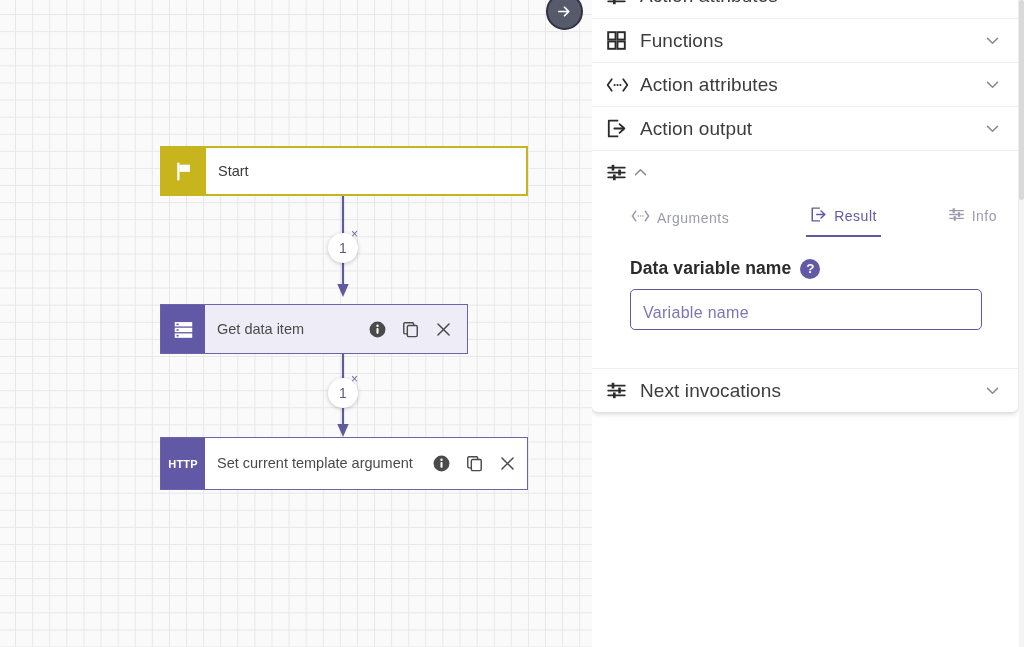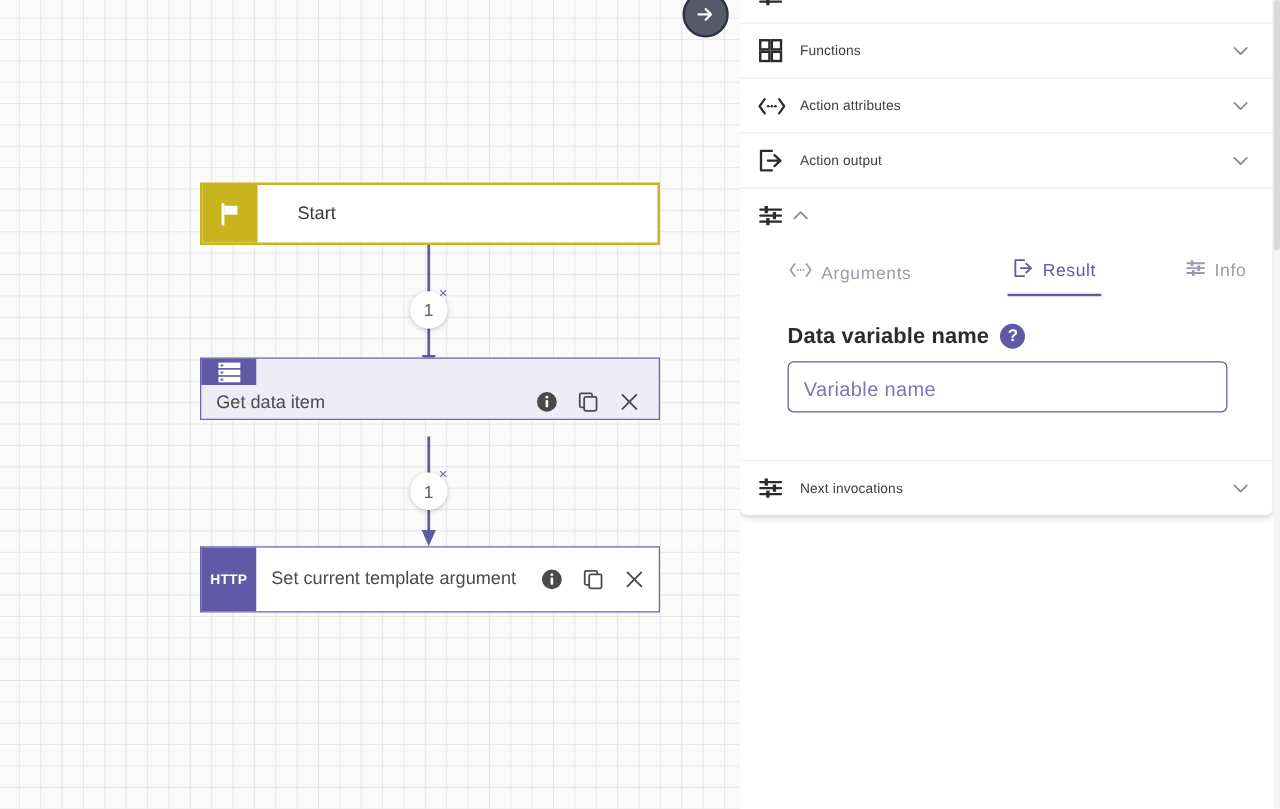--- a/index.html
+++ b/index.html
@@ -40,37 +40,35 @@
   .node {
     position: absolute;
     display: flex;
     align-items: stretch;
     z-index: 4;
   }
   .node-start {
     left: 160px; top: 146px; width: 368px; height: 50px;
     border: 2px solid #c8b41d;
     background: #ffffff;
-    gap: 20px;
   }
   .node-start .node-tab {
     width: 44px; background: #c8b41d;
     display: flex; align-items: center; justify-content: center;
   }
   .node-start .node-body {
     flex: 1; display: flex; align-items: center;
     padding-left: 12px;
     font-size: 14.5px; color: #3a3a3a;
   }
 
   .node-purple {
-    left: 160px; top: 286px; width: 368px; height: 50px;
+    left: 160px; top: 304px; width: 308px; height: 50px;
     border: 1.5px solid #6b63ab;
     background: #eeedf7;
-    flex-direction: column;
   }
   .node-purple .node-tab {
     width: 44px; background: #6259a6;
     display: flex; align-items: center; justify-content: center;
   }
   .node-purple .node-body {
     flex: 1; display: flex; align-items: center;
     padding: 0 10px 0 12px;
     font-size: 14.5px; color: #4a4a4a;
   }
@@ -132,21 +130,21 @@
     padding: 0 17px 0 14px;
     border-top: 1px solid #efefef;
     cursor: pointer;
   }
   .acc-row:first-child { border-top: none; }
   .acc-icon {
     width: 26px; display: flex; align-items: center; justify-content: flex-start;
     flex-shrink: 0;
   }
   .acc-title {
-    flex: 1; font-size: 11px; color: #3d3d3d;
+    flex: 1; font-size: 19px; color: #3d3d3d;
     padding-left: 8px; letter-spacing: 0.1px;
   }
   .chev { flex-shrink: 0; display: flex; align-items: center; }
 
   .acc-body { padding: 0 17px 8px 19px; }
 
   
   .tabs {
     display: flex; align-items: flex-end;
     padding-top: 6px; padding-left: 16px;

